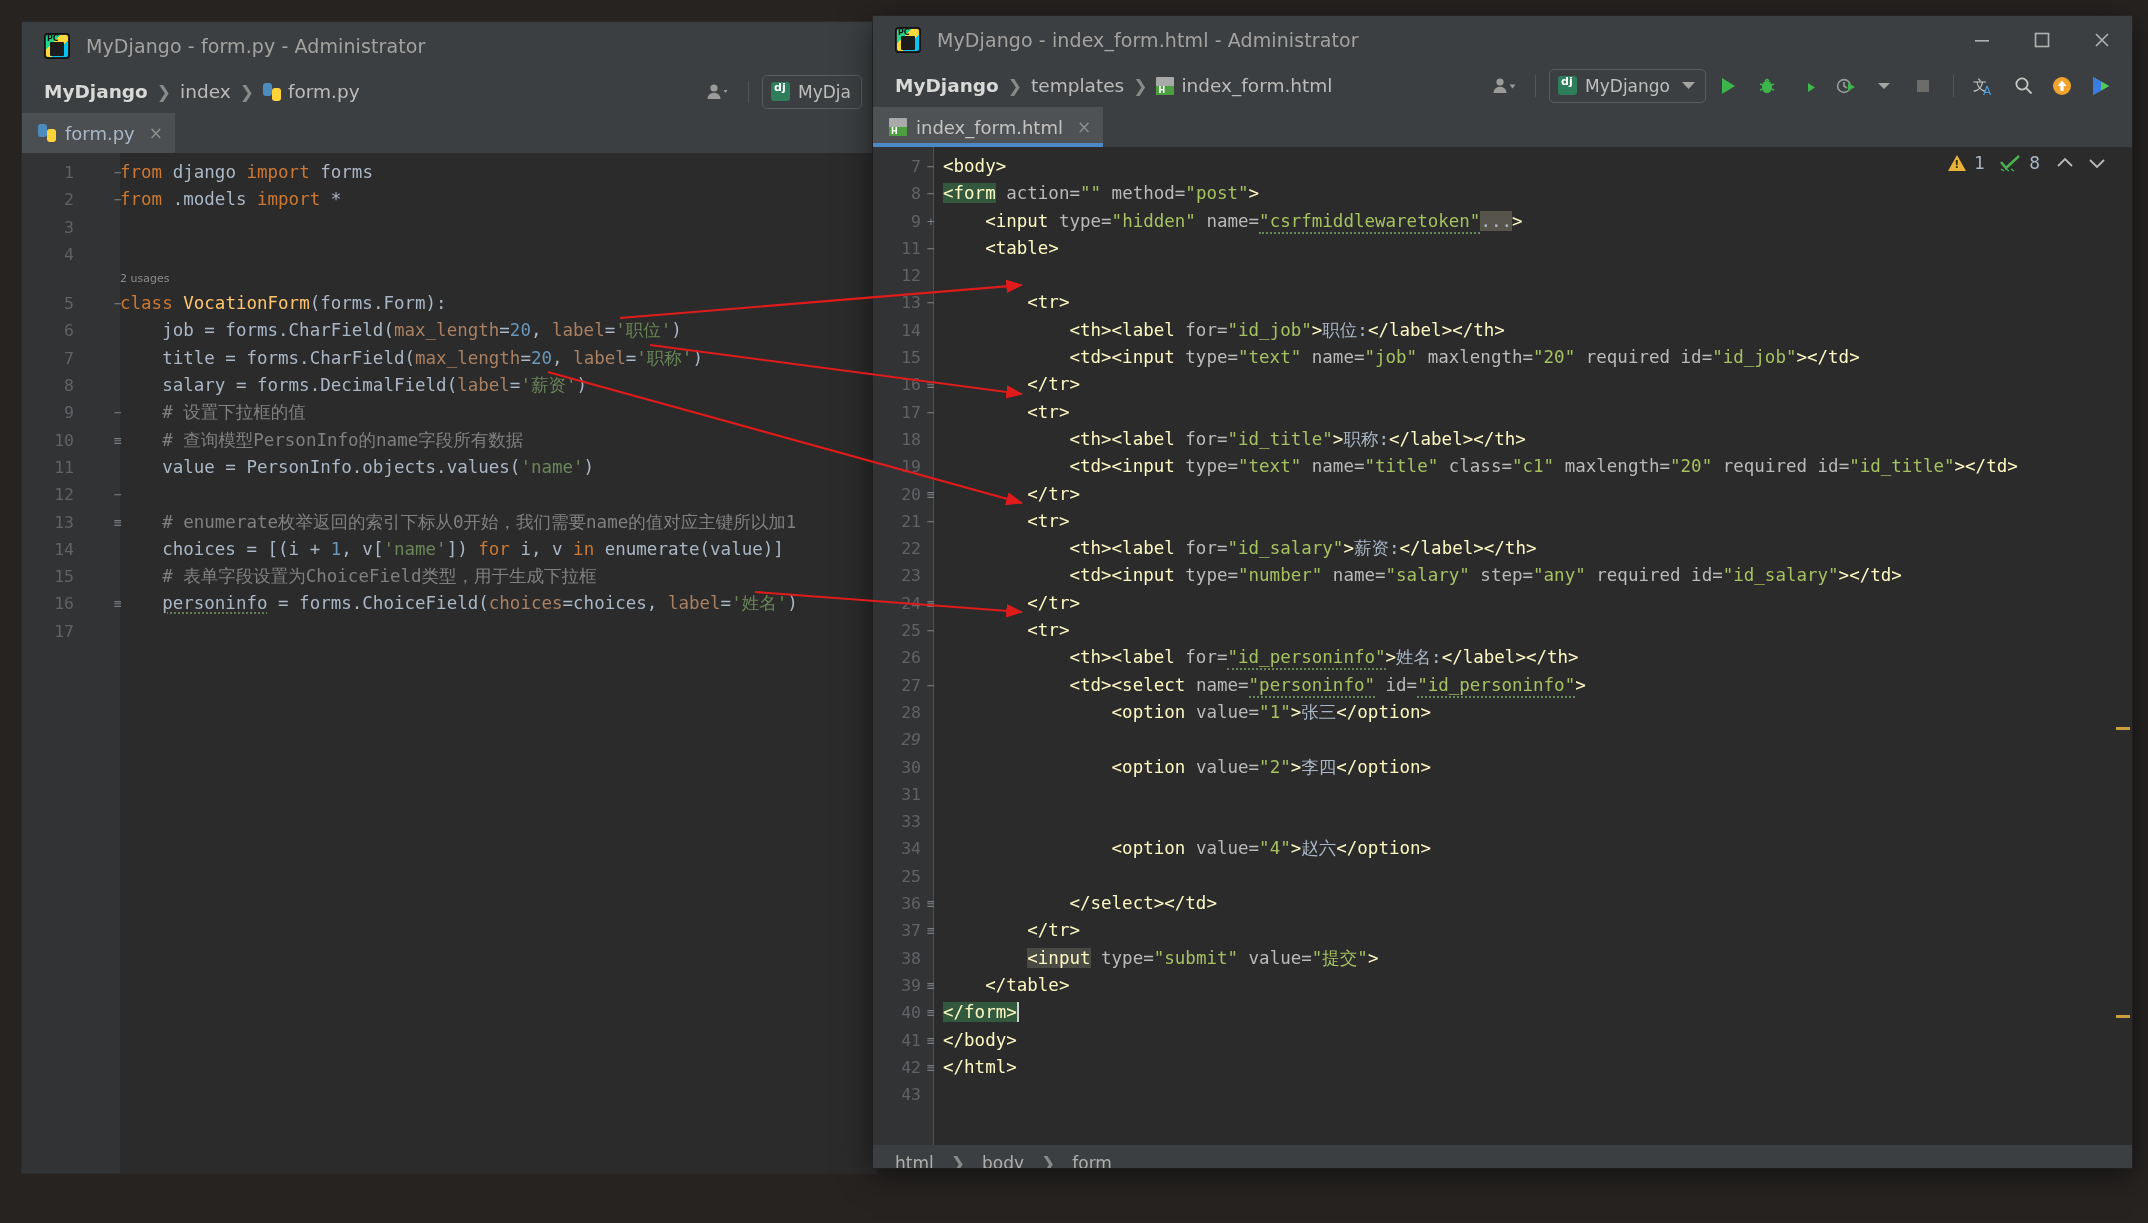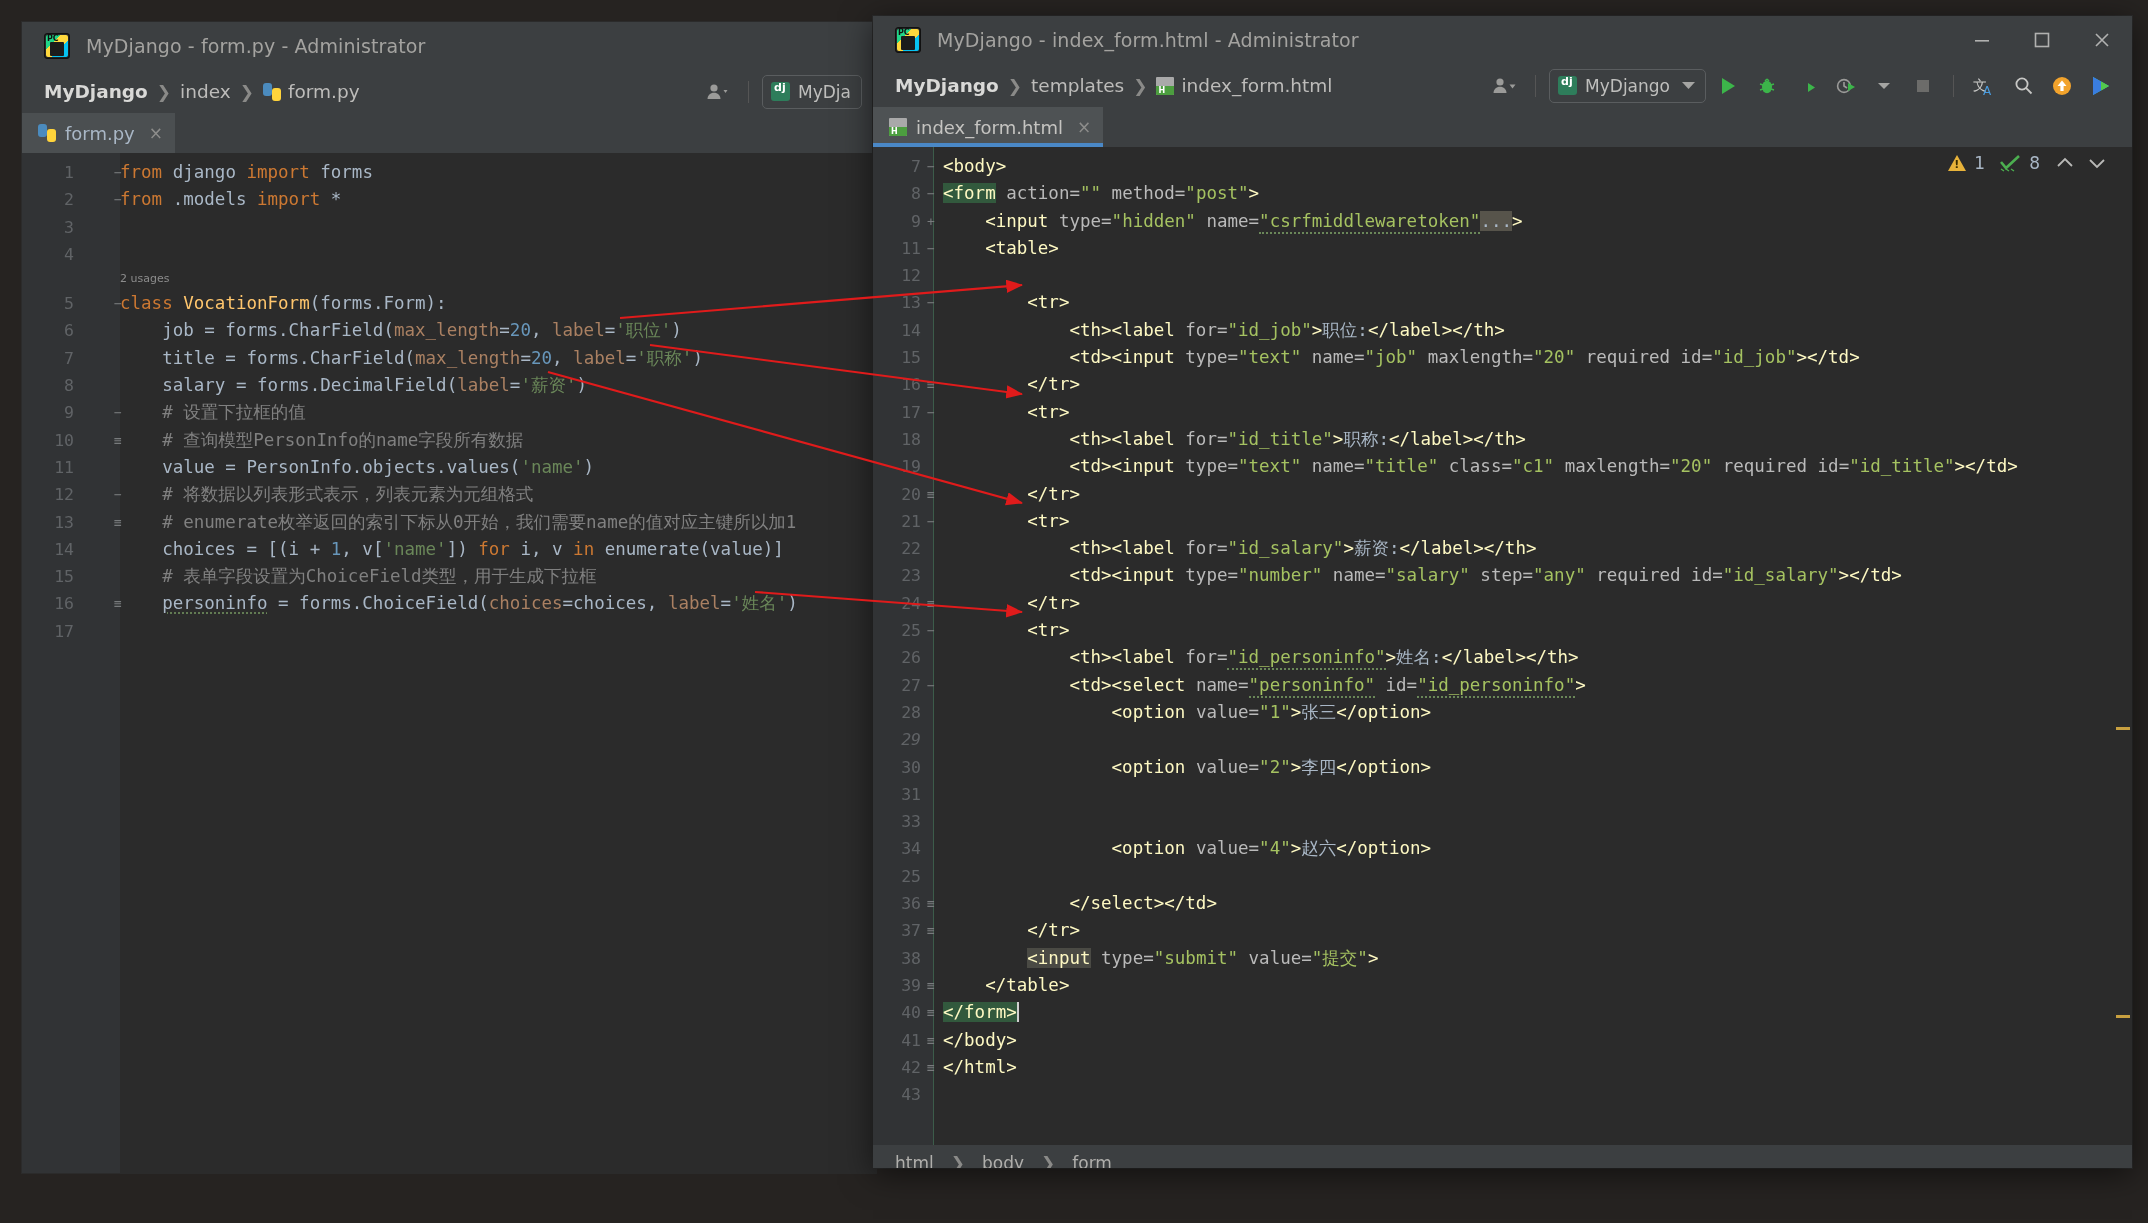--- a/index.html
+++ b/index.html
@@ -234,21 +234,21 @@
           <div class="ln" style="--nw: 52px;"><span class="num" style="width: 52px;">3</span><span class="txt" style="left: 98px;"></span></div>
           <div class="ln" style="--nw: 52px;"><span class="num" style="width: 52px;">4</span><span class="txt" style="left: 98px;"></span></div>
           <div class="ln" style="height: 22px; line-height: 22px;"><span class="usage" style="position: absolute; left: 98px;">2 usages</span></div>
           <div class="ln" style="--nw: 52px;"><span class="num" style="width: 52px;">5</span><span class="fold" style="left: 92px;">−</span><span class="txt" style="left: 98px;"><span class="kw">class</span> <span class="def">VocationForm</span><span class="plain">(forms.Form):</span></span></div>
           <div class="ln" style="--nw: 52px;"><span class="num" style="width: 52px;">6</span><span class="txt" style="left: 98px;">    <span class="plain">job = forms.CharField(</span><span class="param">max_length</span><span class="plain">=</span><span class="num2">20</span><span class="plain">, </span><span class="param">label</span><span class="plain">=</span><span class="str">'职位'</span><span class="plain">)</span></span></div>
           <div class="ln" style="--nw: 52px;"><span class="num" style="width: 52px;">7</span><span class="txt" style="left: 98px;">    <span class="plain">title = forms.CharField(</span><span class="param">max_length</span><span class="plain">=</span><span class="num2">20</span><span class="plain">, </span><span class="param">label</span><span class="plain">=</span><span class="str">'职称'</span><span class="plain">)</span></span></div>
           <div class="ln" style="--nw: 52px;"><span class="num" style="width: 52px;">8</span><span class="txt" style="left: 98px;">    <span class="plain">salary = forms.DecimalField(</span><span class="param">label</span><span class="plain">=</span><span class="str">'薪资'</span><span class="plain">)</span></span></div>
           <div class="ln" style="--nw: 52px;"><span class="num" style="width: 52px;">9</span><span class="fold" style="left: 92px;">−</span><span class="txt" style="left: 98px;">    <span class="com"># 设置下拉框的值</span></span></div>
           <div class="ln" style="--nw: 52px;"><span class="num" style="width: 52px;">10</span><span class="fold" style="left: 92px;">≡</span><span class="txt" style="left: 98px;">    <span class="com"># 查询模型PersonInfo的name字段所有数据</span></span></div>
           <div class="ln" style="--nw: 52px;"><span class="num" style="width: 52px;">11</span><span class="txt" style="left: 98px;">    <span class="plain">value = PersonInfo.objects.values(</span><span class="str">'name'</span><span class="plain">)</span></span></div>
-          <div class="ln" style="--nw: 52px;"><span class="num" style="width: 52px;">12</span><span class="fold" style="left: 92px;">−</span><span class="txt" style="left: 98px;">    <span class="com"># 将数据以列表形式表示，列表元素为元组格式</span></span></div>
+          <div class="ln" style="--nw: 52px;"><span class="num" style="width: 52px;">12</span><span class="fold" style="left: 92px;">−</span></div>
           <div class="ln" style="--nw: 52px;"><span class="num" style="width: 52px;">13</span><span class="fold" style="left: 92px;">≡</span><span class="txt" style="left: 98px;">    <span class="com"># enumerate枚举返回的索引下标从0开始，我们需要name的值对应主键所以加1</span></span></div>
           <div class="ln" style="--nw: 52px;"><span class="num" style="width: 52px;">14</span><span class="txt" style="left: 98px;">    <span class="plain">choices = [(i + </span><span class="num2">1</span><span class="plain">, v[</span><span class="str">'name'</span><span class="plain">]) </span><span class="kw">for</span><span class="plain"> i, v </span><span class="kw">in</span><span class="plain"> enumerate(value)]</span></span></div>
           <div class="ln" style="--nw: 52px;"><span class="num" style="width: 52px;">15</span><span class="txt" style="left: 98px;">    <span class="com"># 表单字段设置为ChoiceField类型，用于生成下拉框</span></span></div>
           <div class="ln" style="--nw: 52px;"><span class="num" style="width: 52px;">16</span><span class="fold" style="left: 92px;">≡</span><span class="txt" style="left: 98px;">    <span class="plain wavy-und">personinfo</span><span class="plain"> = forms.ChoiceField(</span><span class="param">choices</span><span class="plain">=choices, </span><span class="param">label</span><span class="plain">=</span><span class="str">'姓名'</span><span class="plain">)</span></span></div>
           <div class="ln" style="--nw: 52px;"><span class="num" style="width: 52px;">17</span><span class="txt" style="left: 98px;"></span></div>
         </div>
     </div>
   </div>
 
   <div class="win win-right">

